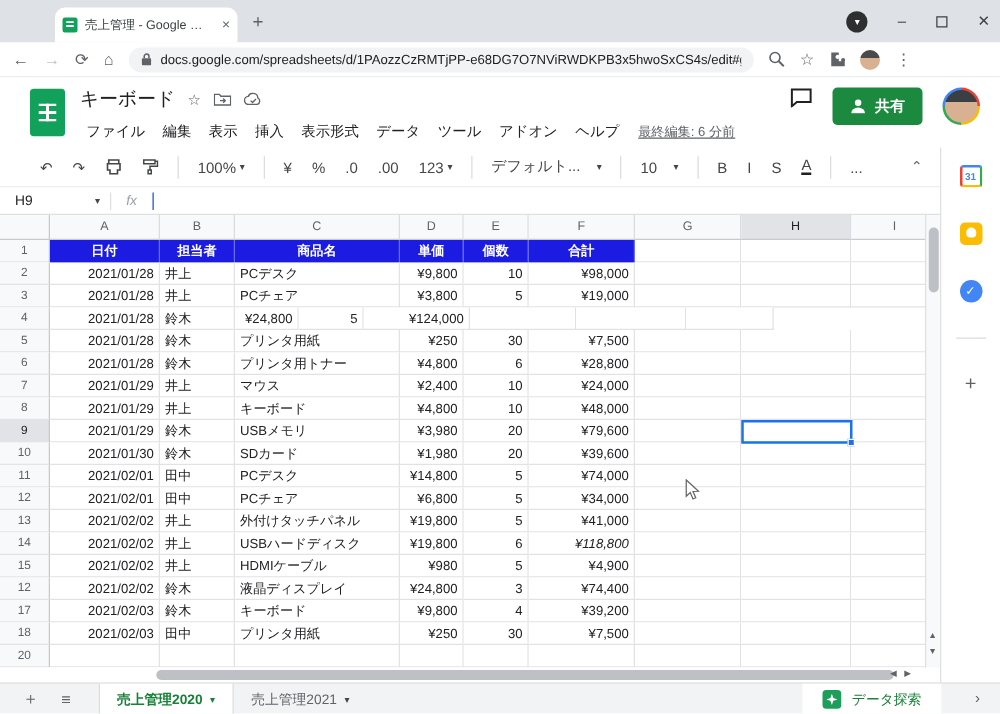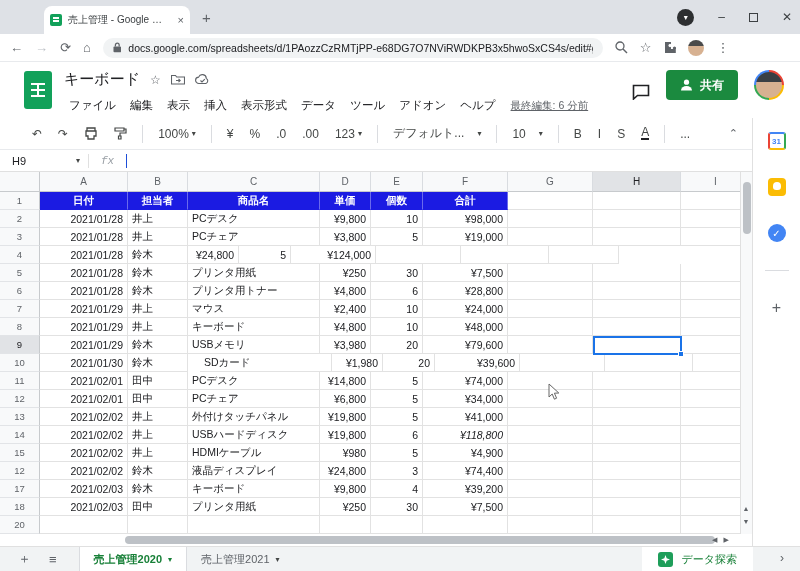--- a/index.html
+++ b/index.html
@@ -41,21 +41,21 @@
   .logo:after { content:""; position:absolute; left:7px; top:12px; width:14px; height:14px;
     background:
       linear-gradient(#fff 0 2px, transparent 2px 6px, #fff 6px 8px, transparent 8px 12px, #fff 12px 14px),
       linear-gradient(90deg, transparent 0 6px, #fff 6px 8px, transparent 8px); }
   .doc-title-row { position:absolute; left:64px; top:8px; display:flex; align-items:center; gap:10px; }
   .doc-title { font-size:15px; color:#202124; }
   .hdr-ic { font-size:12px; color:#5f6368; }
   .menubar { position:absolute; left:62px; top:33px; display:flex; align-items:center; gap:0; }
   .menu-item { font-size:11.5px; color:#202124; padding:3px 7px; border-radius:3px; }
   .last-edit { font-size:10.5px; color:#5f6368; text-decoration:underline; margin-left:8px; white-space:nowrap;}
-  .hdr-right { position:absolute; right:16px; top:8px; display:flex; align-items:flex-end; gap:16px; }
+  .hdr-right { position:absolute; right:16px; top:8px; display:flex; align-items:flex-start; gap:16px; }
   .share-btn { background:#1b8a3f; color:#fff; border:none; border-radius:4px; height:30px;
     padding:0 14px; font-size:12px; display:flex; align-items:center; gap:7px; font-weight:bold;}
   .big-avatar { width:30px; height:30px; border-radius:50%; padding:2px;
     background:conic-gradient(#ea4335 0 25%, #fbbc04 25% 50%, #34a853 50% 75%, #4285f4 75%); }
   .big-avatar .inner { width:100%; height:100%; border-radius:50%;
     background:linear-gradient(180deg,#3a3f44 0 38%,#d7b191 38%); }
 
   
   .toolbar { position:absolute; top:118px; left:0; width:752px; height:32px; background:#fff;
     display:flex; align-items:center; padding-left:26px; gap:4px; border-bottom:1px solid #e8eaed;}
@@ -64,21 +64,21 @@
   .tb-sep { width:1px; height:18px; background:#dadce0; margin:0 5px; }
   .caret { font-size:8px; color:#444746; }
   .tb-collapse { position:absolute; right:14px; font-size:11px; color:#5f6368; }
   .tb .a-ul { border-bottom:2px solid #202124; line-height:11px; }
 
   
   .formulabar { position:absolute; top:150px; left:0; width:752px; height:22px; background:#fff;
     display:flex; align-items:center; border-bottom:1px solid #e0e0e0; }
   .namebox { width:88px; display:flex; align-items:center; justify-content:space-between;
     padding:0 8px 0 12px; font-size:11px; color:#202124; }
-  .fx { font-size:11px; color:#9aa0a6; font-style:italic; font-family:Liberation Mono, monospace;
+  .fx { font-size:11px; color:#9aa0a6; font-style:italic; font-family:Liberation Sans, sans-serif;
     padding:0 12px; border-left:1px solid #e0e0e0; border-right:1px solid #1d4ed8; height:14px;
     display:flex; align-items:center;}
 
   
   .gridwrap { position:absolute; top:172px; left:0; width:752px; height:374px; background:#fff; }
   .colheaders { position:absolute; top:0; left:0; height:20px; width:740px; display:flex; overflow:hidden;}
   .corner { width:40px; flex:0 0 40px; background:#f8f9fa; border-right:1px solid #c7cacd;
     border-bottom:1px solid #c7cacd; }
   .colhdr { height:20px; background:#f8f9fa; border-right:1px solid #d9dce0;
     border-bottom:1px solid #c7cacd; font-size:10px; color:#5f6368; display:flex;
@@ -406,21 +406,21 @@
           <div class="cell r" style="width: 52px;">20</div>
           <div class="cell r" style="width: 85px;">¥79,600</div>
           <div class="cell" style="width: 85px;"></div>
           <div class="cell" style="width: 88px;"></div>
           <div class="cell" style="width: 70px;"></div>
         </div>
         <div class="grow">
           <div class="rowhdr">10</div>
           <div class="cell r" style="width: 88px;">2021/01/30</div>
           <div class="cell" style="width: 60px;">鈴木</div>
-          <div class="cell" style="width: 132px; margin-left: 12px;">SDカード</div>
+          <div class="cell" style="width: 132px;">SDカード</div>
           <div class="cell r" style="width: 51px;">¥1,980</div>
           <div class="cell r" style="width: 52px;">20</div>
           <div class="cell r" style="width: 85px;">¥39,600</div>
           <div class="cell" style="width: 85px;"></div>
           <div class="cell" style="width: 88px;"></div>
           <div class="cell" style="width: 70px;"></div>
         </div>
         <div class="grow">
           <div class="rowhdr">11</div>
           <div class="cell r" style="width: 88px;">2021/02/01</div>

